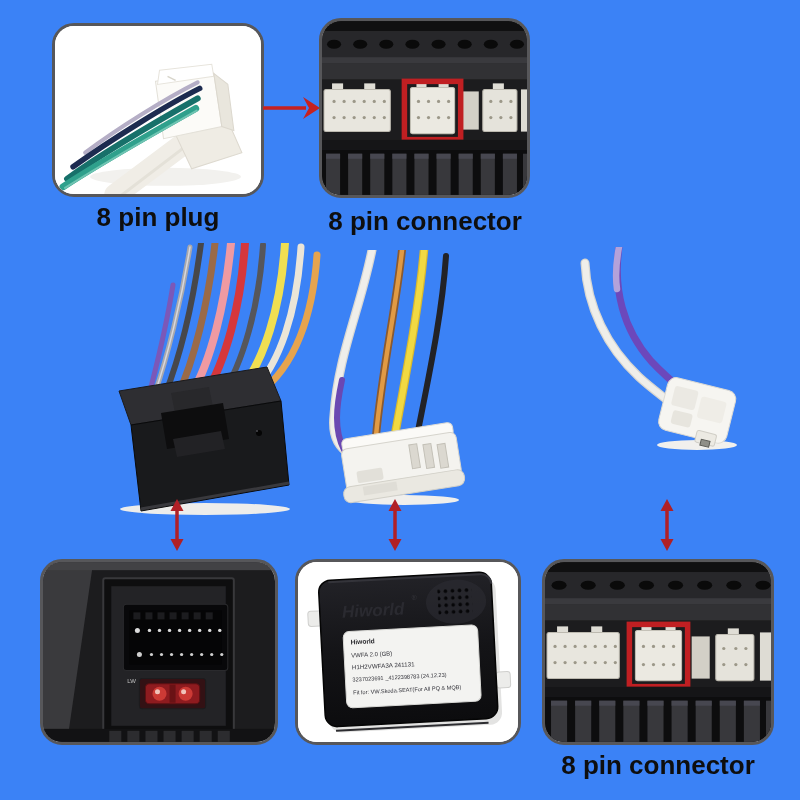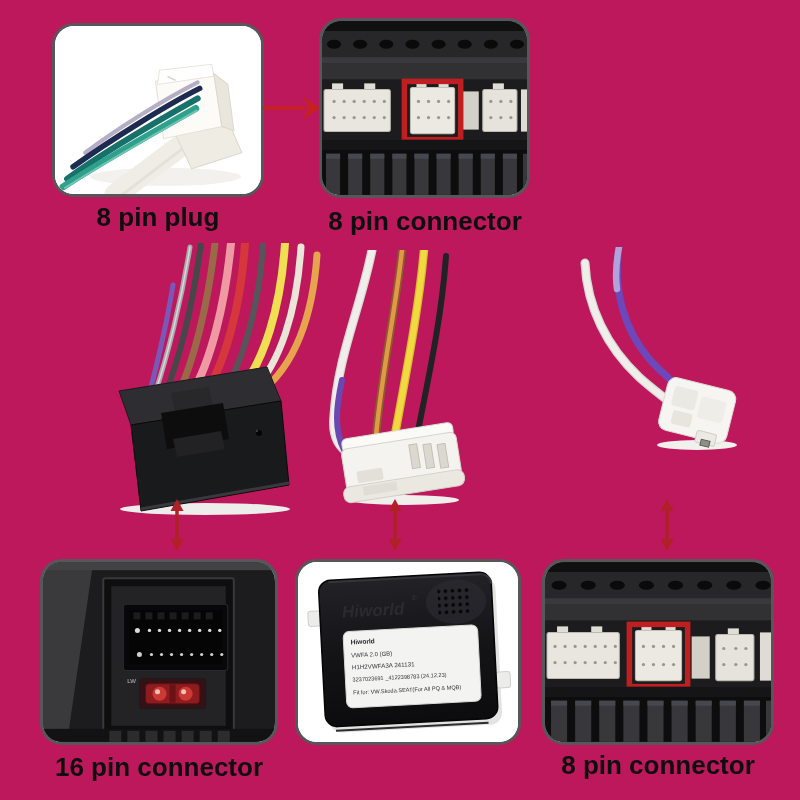--- a/index.html
+++ b/index.html
@@ -1,16 +1,16 @@
 <!DOCTYPE html>
 <html><head>
 <meta charset="utf-8">
 <style>
   html,body{margin:0;padding:0;background:#fff;}
-  #canvas{position:relative;width:800px;height:800px;background:#be185d;overflow:hidden;
+  #canvas{position:relative;width:800px;height:800px;background:#3b82f6;overflow:hidden;
           font-family:"Liberation Sans",sans-serif;}
   .frame{position:absolute;box-sizing:border-box;border:3.5px solid #57575a;
          border-radius:22px;overflow:hidden;background:#fff;}
   .frame svg{display:block;width:100%;height:100%;}
   .photo{position:absolute;}
   .photo svg{display:block;width:100%;height:100%;}
   .caption{position:absolute;text-align:center;font-weight:bold;font-size:26px;
            color:#0e0e0e;white-space:nowrap;}
   .arrow{position:absolute;}
 </style>
@@ -294,21 +294,20 @@
           <rect x="66" y="168" width="12" height="11"></rect>
           <rect x="84" y="168" width="12" height="11"></rect>
           <rect x="102" y="168" width="12" height="11"></rect>
           <rect x="120" y="168" width="12" height="11"></rect>
           <rect x="138" y="168" width="12" height="11"></rect>
           <rect x="156" y="168" width="12" height="11"></rect>
           <rect x="174" y="168" width="12" height="11"></rect>
         </g>
     </svg>
   </div>
-  <div class="caption" style="left:28px;top:752px;width:262px;">16 pin connector</div>
 
   <div class="frame" style="left:295px;top:559px;width:226px;height:186px;">
     <svg viewBox="0 0 219 179">
       <defs>
         <linearGradient id="decBody" x1="0" y1="0" x2="0" y2="1">
           <stop offset="0" stop-color="#222227"></stop>
             <stop offset="0.5" stop-color="#141417"></stop>
             <stop offset="1" stop-color="#0c0c0e"></stop>
         </linearGradient>
         <pattern id="grille" width="7" height="7" patternUnits="userSpaceOnUse">

